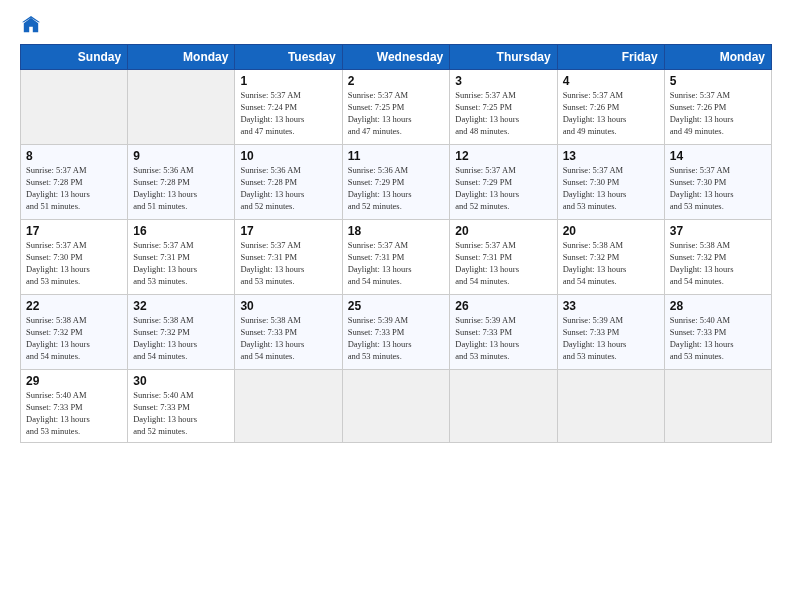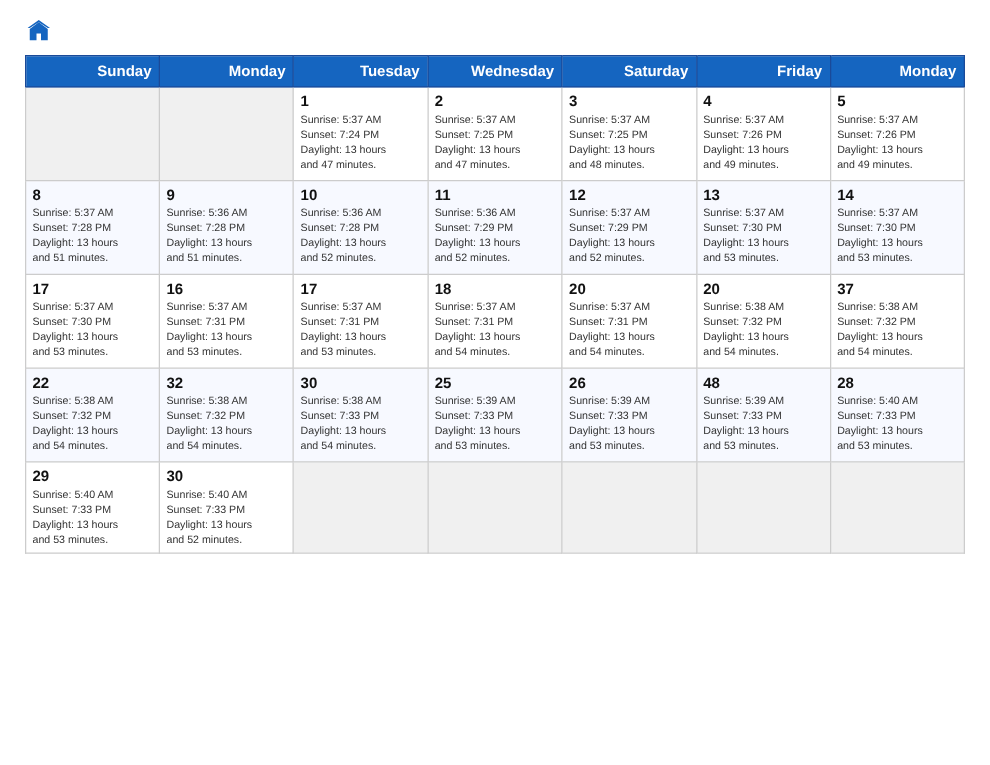--- a/index.html
+++ b/index.html
@@ -89,20 +89,21 @@
       font-size: 12px;
       font-weight: bold;
       color: #111;
       display: block;
       margin-bottom: 2px;
     }
     .day-info {
       font-size: 8.5px;
       color: #333;
       line-height: 1.4;
+      font-family: Liberation Serif, serif;
     }
     .cal-row td {
       height: 75px;
     }
     .cal-row-last td {
       height: 68px;
     }
   </style>
 </head>
 <body>
@@ -125,21 +126,21 @@
     </div>
   </div>
 
   <table class="calendar">
     <thead>
       <tr>
         <th>Sunday</th>
         <th>Monday</th>
         <th>Tuesday</th>
         <th>Wednesday</th>
-        <th>Saturday</th>
+        <th>Thursday</th>
         <th>Friday</th>
         <th>Monday</th>
       </tr>
     </thead>
     <tbody id="calendar-body">
     <tr class="cal-row">
           <td class="empty"></td>
           <td class="empty"></td>
           <td>
             <span class="day-num">1</span>
@@ -237,21 +238,21 @@
           </td>
           <td>
             <span class="day-num">25</span>
             <div class="day-info">Sunrise: 5:39 AM<br>Sunset: 7:33 PM<br>Daylight: 13 hours<br> and 53 minutes.</div>
           </td>
           <td>
             <span class="day-num">26</span>
             <div class="day-info">Sunrise: 5:39 AM<br>Sunset: 7:33 PM<br>Daylight: 13 hours<br> and 53 minutes.</div>
           </td>
           <td>
-            <span class="day-num">48</span>
+            <span class="day-num">33</span>
             <div class="day-info">Sunrise: 5:39 AM<br>Sunset: 7:33 PM<br>Daylight: 13 hours<br> and 53 minutes.</div>
           </td>
           <td>
             <span class="day-num">28</span>
             <div class="day-info">Sunrise: 5:40 AM<br>Sunset: 7:33 PM<br>Daylight: 13 hours<br> and 53 minutes.</div>
           </td>
         </tr>
         <tr class="cal-row-last">
           <td>
             <span class="day-num">29</span>

